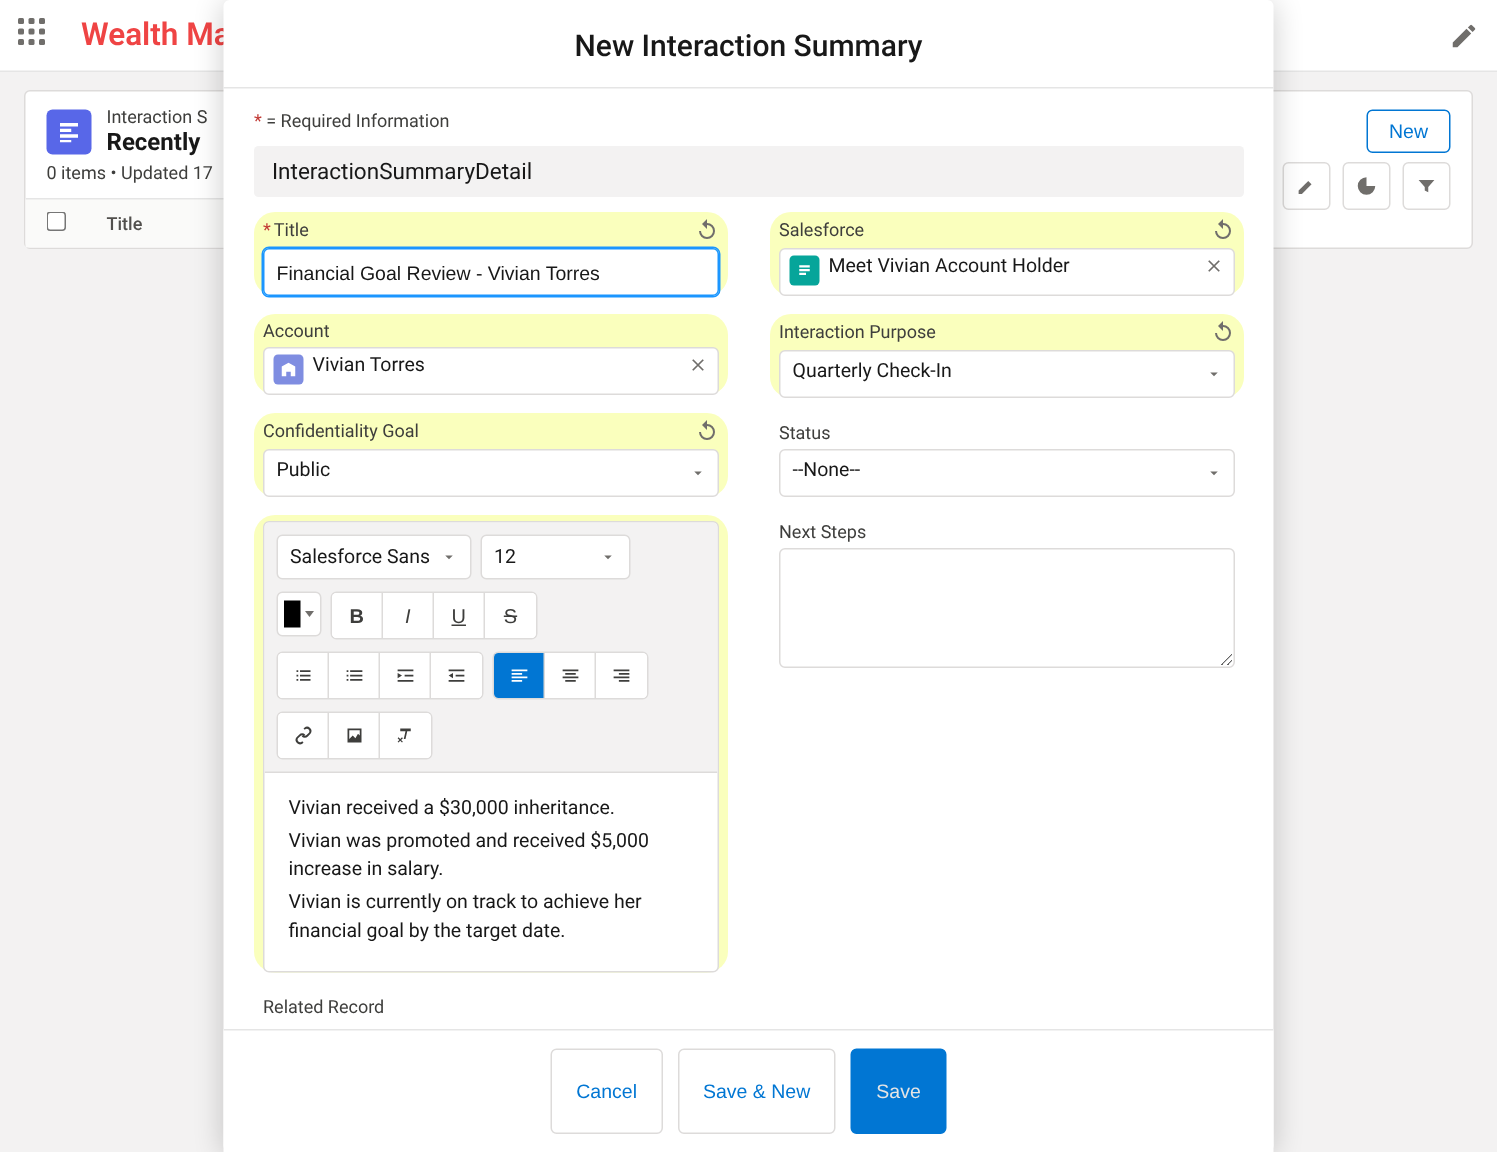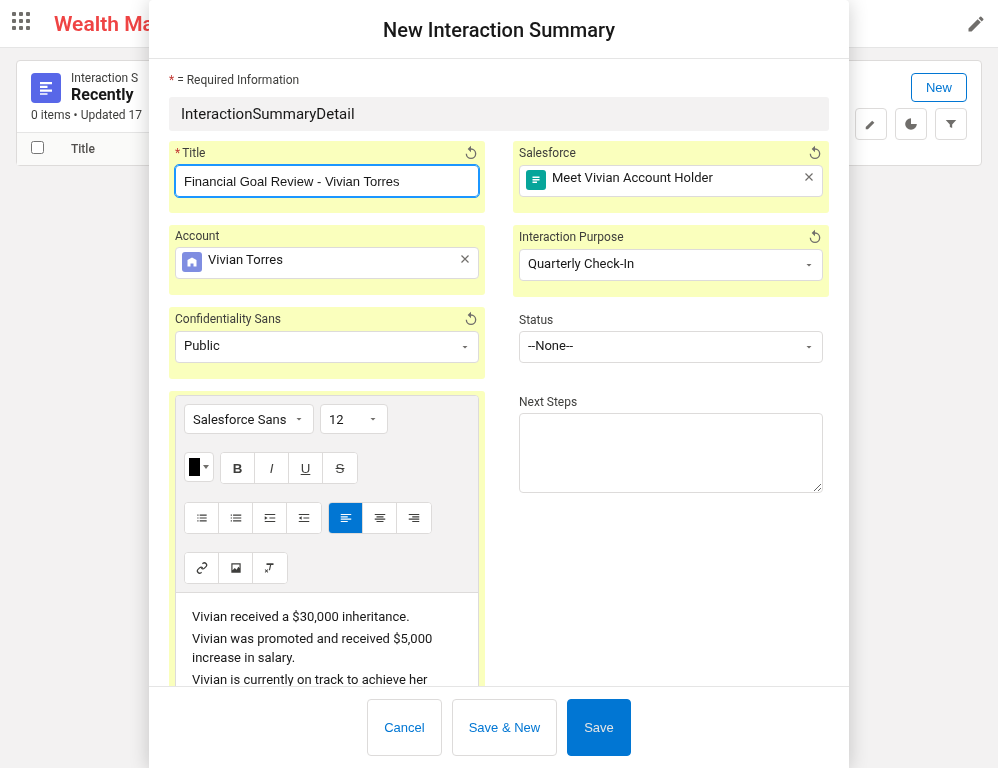--- a/index.html
+++ b/index.html
@@ -32,21 +32,21 @@
 
 
 .modal-overlay { position: absolute; inset: 0; display: flex; align-items: flex-start; justify-content: center; }
 .modal { width: 700px; background: #fff; border-radius: 4px; box-shadow: 0 2px 20px rgba(0,0,0,0.2); margin-top: 0; max-height: 768px; display: flex; flex-direction: column; position: relative; }
 .modal-title { font-size: 20px; font-weight: 500; text-align: center; padding: 18px 0 16px; border-bottom: 1px solid #e5e5e5; }
 .modal-body { overflow-y: auto; padding: 14px 20px 40px 20px; flex: 1; }
 .req-note { font-size: 12px; color: #3e3e3c; margin-bottom: 10px; }
 .req-note .star { color: #c23934; }
 .section-title { background: #f3f2f2; padding: 8px 12px; font-size: 15px; border-radius: 3px; margin-bottom: 10px; }
 .form-grid { display: grid; grid-template-columns: 1fr 1fr; gap: 0 28px; }
-.field { margin-bottom: 12px; position: relative; padding: 4px 6px 16px; border-radius: 3px; }
+.field { margin-bottom: 12px; position: relative; padding: 4px 6px 0; border-radius: 14px; }
 .field.hl { background: #faffbd; }
 .label-row { display: flex; align-items: center; margin-bottom: 4px; }
 .field label { font-size: 12px; color: #3e3e3c; }
 .field label .star { color: #c23934; margin-right: 2px; }
 .undo { margin-left: auto; width: 16px; height: 16px; color: #706e6b; cursor: pointer; }
 .input, .combo, select, .lookup, .textarea { width: 100%; border: 1px solid #dddbda; border-radius: 4px; background: #fff; font-size: 13px; color: #181818; padding: 6px 8px; height: 32px; }
 .focused { outline: 1px solid #1b96ff; border-color: #1b96ff !important; }
 .lookup { display: flex; align-items: flex-start; gap: 6px; padding: 4px 6px; }
 .lookup-chip-icon { width: 20px; height: 20px; border-radius: 3px; display: flex; align-items: center; justify-content: center; flex-shrink: 0; }
 .lookup-chip-icon.account { background: #7f8de1; }
@@ -54,25 +54,25 @@
 .lookup-chip-icon svg { width: 12px; height: 12px; fill: #fff; }
 .lookup-text { flex: 1; font-size: 13px; }
 .lookup-clear { color: #706e6b; cursor: pointer; width: 14px; height: 14px; }
 .combo, select { appearance: none; background-image: none; padding-right: 28px; position: relative; }
 .combo-wrap { position: relative; }
 .combo-chevron { position: absolute; right: 8px; top: 50%; transform: translateY(-50%); width: 12px; height: 12px; color: #706e6b; pointer-events: none; }
 .textarea { height: 80px; resize: both; padding: 6px 8px; }
 
 
 .rte { border: 1px solid #dddbda; border-radius: 4px; background: #fff; overflow: hidden; }
-.rte-toolbar { background: #f3f2f2; padding: 8px; display: flex; flex-wrap: wrap; gap: 18px; border-bottom: 1px solid #dddbda; }
+.rte-toolbar { background: #f3f2f2; padding: 8px; display: flex; flex-wrap: wrap; gap: 8px; border-bottom: 1px solid #dddbda; }
 .rte-row { display: flex; gap: 6px; width: 100%; }
 .rte-select { height: 30px; border: 1px solid #dddbda; border-radius: 4px; background: #fff; padding: 0 24px 0 8px; font-size: 13px; position: relative; display: flex; align-items: center; cursor: pointer; }
 .rte-select.font { width: 130px; }
-.rte-select.size { width: 68px; }
+.rte-select.size { width: 100px; }
 .rte-btn-group { display: inline-flex; border: 1px solid #dddbda; border-radius: 4px; overflow: hidden; background: #fff; }
 .rte-btn { width: 34px; height: 30px; display: flex; align-items: center; justify-content: center; border: none; background: #fff; cursor: pointer; color: #3e3e3c; border-right: 1px solid #dddbda; }
 .rte-btn:last-child { border-right: none; }
 .rte-btn.active { background: #0176d3; color: #fff; }
 .color-swatch { width: 30px; height: 30px; border: 1px solid #dddbda; border-radius: 4px; display: flex; align-items: center; background: #fff; cursor: pointer; padding: 4px; gap: 3px; }
 .color-swatch .sw { width: 14px; height: 18px; background: #000; }
 .color-swatch .car { width: 0; height: 0; border-left: 3px solid transparent; border-right: 3px solid transparent; border-top: 4px solid #706e6b; }
 .rte-content { padding: 14px 16px; font-size: 13px; line-height: 1.5; min-height: 110px; }
 .rte-content p { margin-bottom: 2px; }
 
@@ -194,21 +194,21 @@
                 </div>
               <span class="lookup-text">Vivian Torres</span>
               <svg class="lookup-clear" viewBox="0 0 24 24">
                   <path fill="currentColor" d="M18 6L6 18M6 6l12 12" stroke="currentColor" stroke-width="2"></path>
                 </svg>
             </div>
           </div>
 
           <div class="field hl">
             <div class="label-row">
-              <label>Confidentiality Sans</label>
+              <label>Confidentiality Goal</label>
               <svg class="undo" viewBox="0 0 24 24">
                   <path fill="currentColor" d="M12 5V1L7 6l5 5V7a6 6 0 1 1-6 6H4a8 8 0 1 0 8-8z"></path>
                 </svg>
             </div>
             <div class="combo-wrap">
               <div class="combo">Public</div>
               <svg class="combo-chevron" viewBox="0 0 24 24">
                   <path fill="currentColor" d="M7 10l5 5 5-5z"></path>
                 </svg>
             </div>

